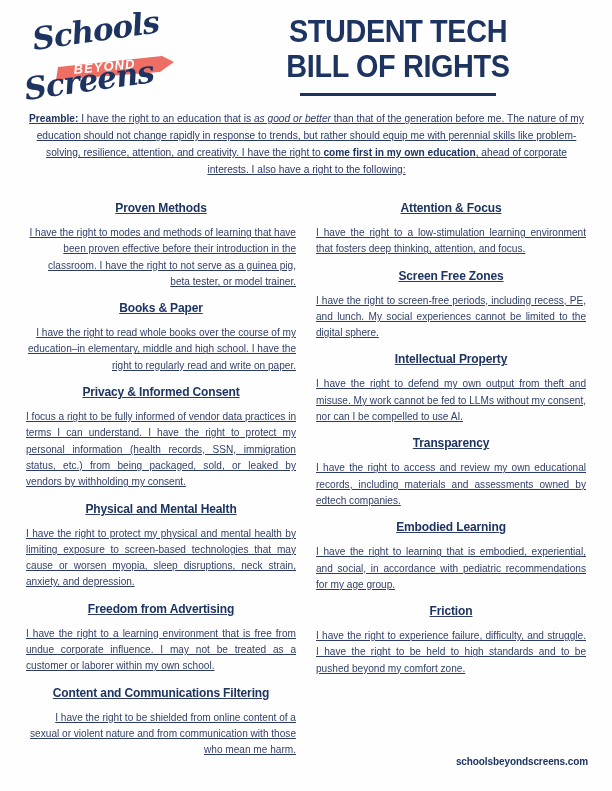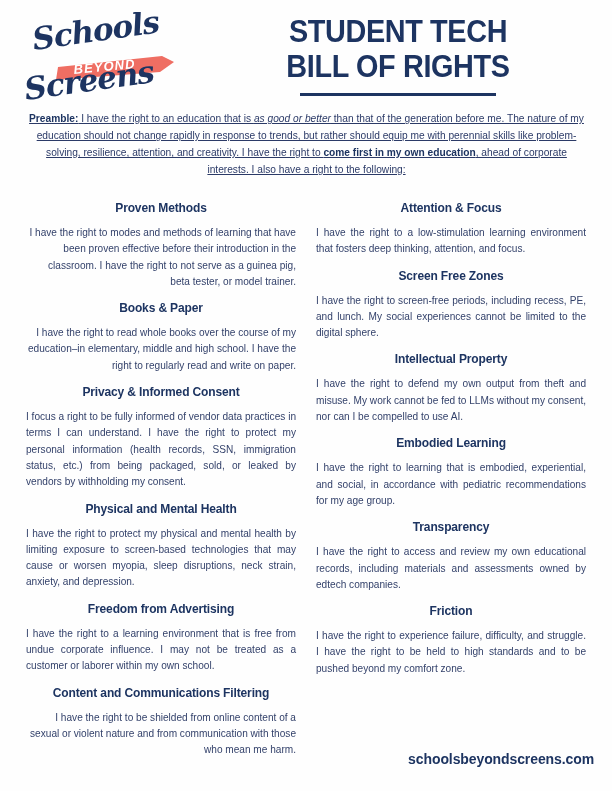--- a/index.html
+++ b/index.html
@@ -75,20 +75,21 @@
     text-decoration: underline;
   }
   .preamble b { font-weight: 700; color: #1d3461; }
   .preamble i { font-style: italic; }
 
   
   .columns {
     display: flex;
     margin: 12px 26px 0 26px;
     gap: 20px;
+    text-decoration: underline;
   }
   .col {
     flex: 1 1 0;
     min-width: 0;
   }
   .section { margin-bottom: 2px; }
   .sec-head {
     text-align: center;
     font-weight: 700;
     font-size: 12.4px;
@@ -103,23 +104,23 @@
     line-height: 16.3px;
     color: #34426b;
     margin: 0 0 10px 0;
   }
   .sec-body.justify { text-align: justify; }
   .sec-body.left { text-align: right; }
 
   
   .footer {
     position: absolute;
-    right: 18px;
+    right: 24px;
     bottom: 24px;
-    font-size: 14px;
+    font-size: 10px;
     font-weight: 700;
     color: #1d3461;
     letter-spacing: -0.1px;
   }
 </style>
 </head>
 <body>
 
 <div class="page">
 
@@ -186,28 +187,28 @@
         </div>
         <div class="section">
           <div class="sec-head">Screen Free Zones</div>
           <div class="sec-body justify">I have the right to screen-free periods, including recess, PE, and lunch. My social experiences cannot be limited to the digital sphere.</div>
         </div>
         <div class="section">
           <div class="sec-head">Intellectual Property</div>
           <div class="sec-body justify">I have the right to defend my own output from theft and misuse. My work cannot be fed to LLMs without my consent, nor can I be compelled to use AI.</div>
         </div>
         <div class="section">
+          <div class="sec-head">Transparency</div>
+          <div class="sec-body justify">I have the right to access and review my own educational records, including materials and assessments owned by edtech companies.</div>
+        </div>
+        <div class="section">
           <div class="sec-head">Embodied Learning</div>
           <div class="sec-body justify">I have the right to learning that is embodied, experiential, and social, in accordance with pediatric recommendations for my age group.</div>
         </div>
         <div class="section">
-          <div class="sec-head">Transparency</div>
-          <div class="sec-body justify">I have the right to access and review my own educational records, including materials and assessments owned by edtech companies.</div>
-        </div>
-        <div class="section">
           <div class="sec-head">Friction</div>
           <div class="sec-body justify">I have the right to experience failure, difficulty, and struggle. I have the right to be held to high standards and to be pushed beyond my comfort zone.</div>
         </div>
       </div>
 
   </div>
 
   <div class="footer">schoolsbeyondscreens.com</div>
 
 </div>

